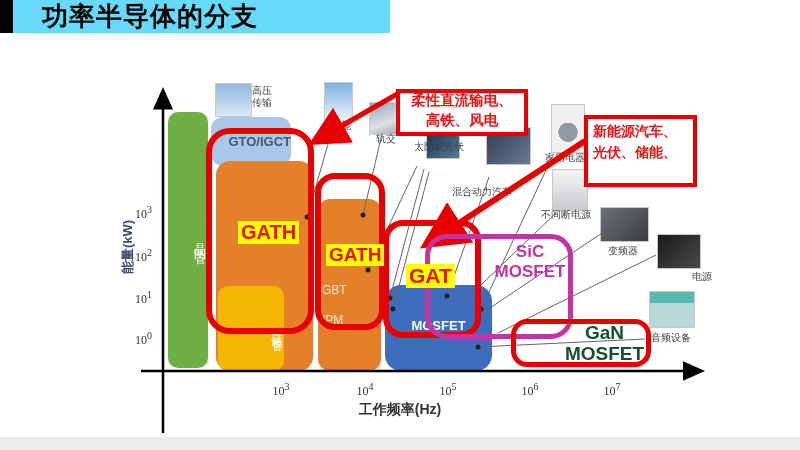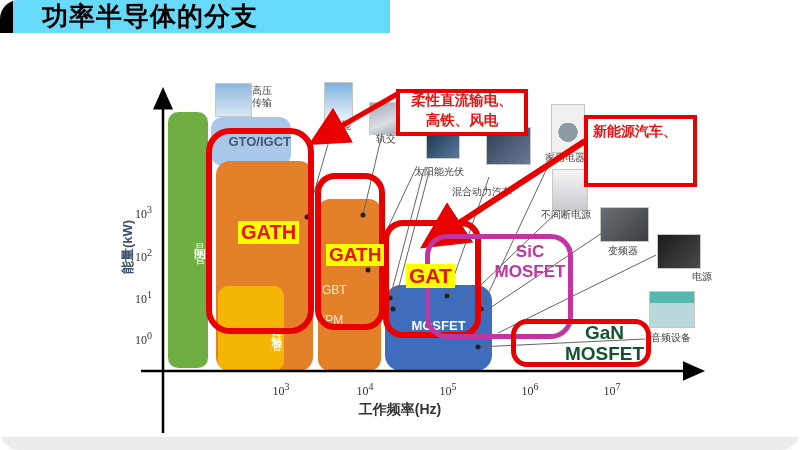--- a/index.html
+++ b/index.html
@@ -1,17 +1,17 @@
 <!DOCTYPE html>
 <html><head>
 <meta charset="utf-8">
 <style>
   html,body{margin:0;padding:0;background:#fff;}
   #stage{position:relative;width:800px;height:450px;background:#fff;overflow:hidden;
-         font-family:"Liberation Sans","DejaVu Sans",sans-serif;border-radius:19px;}
+         font-family:"Liberation Sans","DejaVu Sans",sans-serif;}
   .abs{position:absolute;}
   
   .banner{left:0;top:0;width:390px;height:33px;background:#68daf9;}
   .banner-accent{left:0;top:0;width:13px;height:33px;background:#000;}
   .page-title{left:42px;top:0;width:340px;height:33px;line-height:33px;
               font-size:26px;font-weight:bold;color:#000;letter-spacing:1px;}
   
   .bar{position:absolute;display:flex;align-items:center;justify-content:flex-end;}
   .vtext{writing-mode:vertical-rl;letter-spacing:5px;color:#fff;}
   .bar-green{left:168px;top:112px;width:40px;height:256px;border-radius:10px;background:#6fae43;z-index:2;}
@@ -105,21 +105,21 @@
   <div class="photo p5" style="left:551px;top:104px;width:32px;height:47px;"></div>
   <div class="photo p6" style="left:552px;top:169px;width:34px;height:40px;"></div>
   <div class="photo p7" style="left:600px;top:207px;width:47px;height:33px;"></div>
   <div class="photo p8" style="left:657px;top:234px;width:42px;height:33px;"></div>
   <div class="photo p9" style="left:649px;top:291px;width:44px;height:35px;"></div>
 
   <div class="dlabel" style="left:252px;top:85px;width:30px;">高压
 传输</div>
   <div class="dlabel" style="left:324px;top:120px;width:34px;text-align:center;">风能</div>
   <div class="dlabel" style="left:376px;top:133px;width:34px;">轨交</div>
-  <div class="dlabel" style="left:414px;top:166px;width:58px;">太阳能光伏</div>
+  <div class="dlabel" style="left:414px;top:141px;width:58px;">太阳能光伏</div>
   <div class="dlabel" style="left:452px;top:165px;width:68px;margin-top:21px;">混合动力汽车</div>
   <div class="dlabel" style="left:545px;top:152px;width:46px;">家用电器</div>
   <div class="dlabel" style="left:541px;top:209px;width:56px;">不间断电源</div>
   <div class="dlabel" style="left:608px;top:245px;width:36px;">变频器</div>
   <div class="dlabel" style="left:661px;top:271px;width:26px;padding-left:31px;">电源</div>
   <div class="dlabel" style="left:651px;top:332px;width:48px;">音频设备</div>
 
   <svg class="overlay" width="800" height="450" viewBox="0 0 800 450">
     <defs>
       <marker id="ab" markerWidth="10" markerHeight="8" refX="7" refY="4" orient="auto">
@@ -182,20 +182,21 @@
   <div class="tag t1">GATH</div>
   <div class="tag t2">GATH</div>
   <div class="tag t3">GAT</div>
 
   <div class="callout c1">
     <div class="l1">柔性直流输电、</div>
     <div>高铁、风电</div>
   </div>
   <div class="callout c2">
     <div>新能源汽车、</div>
+    <div>光伏、储能、</div>
   </div>
 
   <div class="tick ytick" style="left:118px;top:204px;"><span>10</span><sup>3</sup></div>
   <div class="tick ytick" style="left:118px;top:247px;"><span>10</span><sup>2</sup></div>
   <div class="tick ytick" style="left:118px;top:289px;"><span>10</span><sup>1</sup></div>
   <div class="tick ytick" style="left:118px;top:330px;"><span>10</span><sup>0</sup></div>
 
   <div class="tick xtick" style="left:261px;top:381px;"><span>10</span><sup>3</sup></div>
   <div class="tick xtick" style="left:345px;top:381px;"><span>10</span><sup>4</sup></div>
   <div class="tick xtick" style="left:428px;top:381px;"><span>10</span><sup>5</sup></div>

